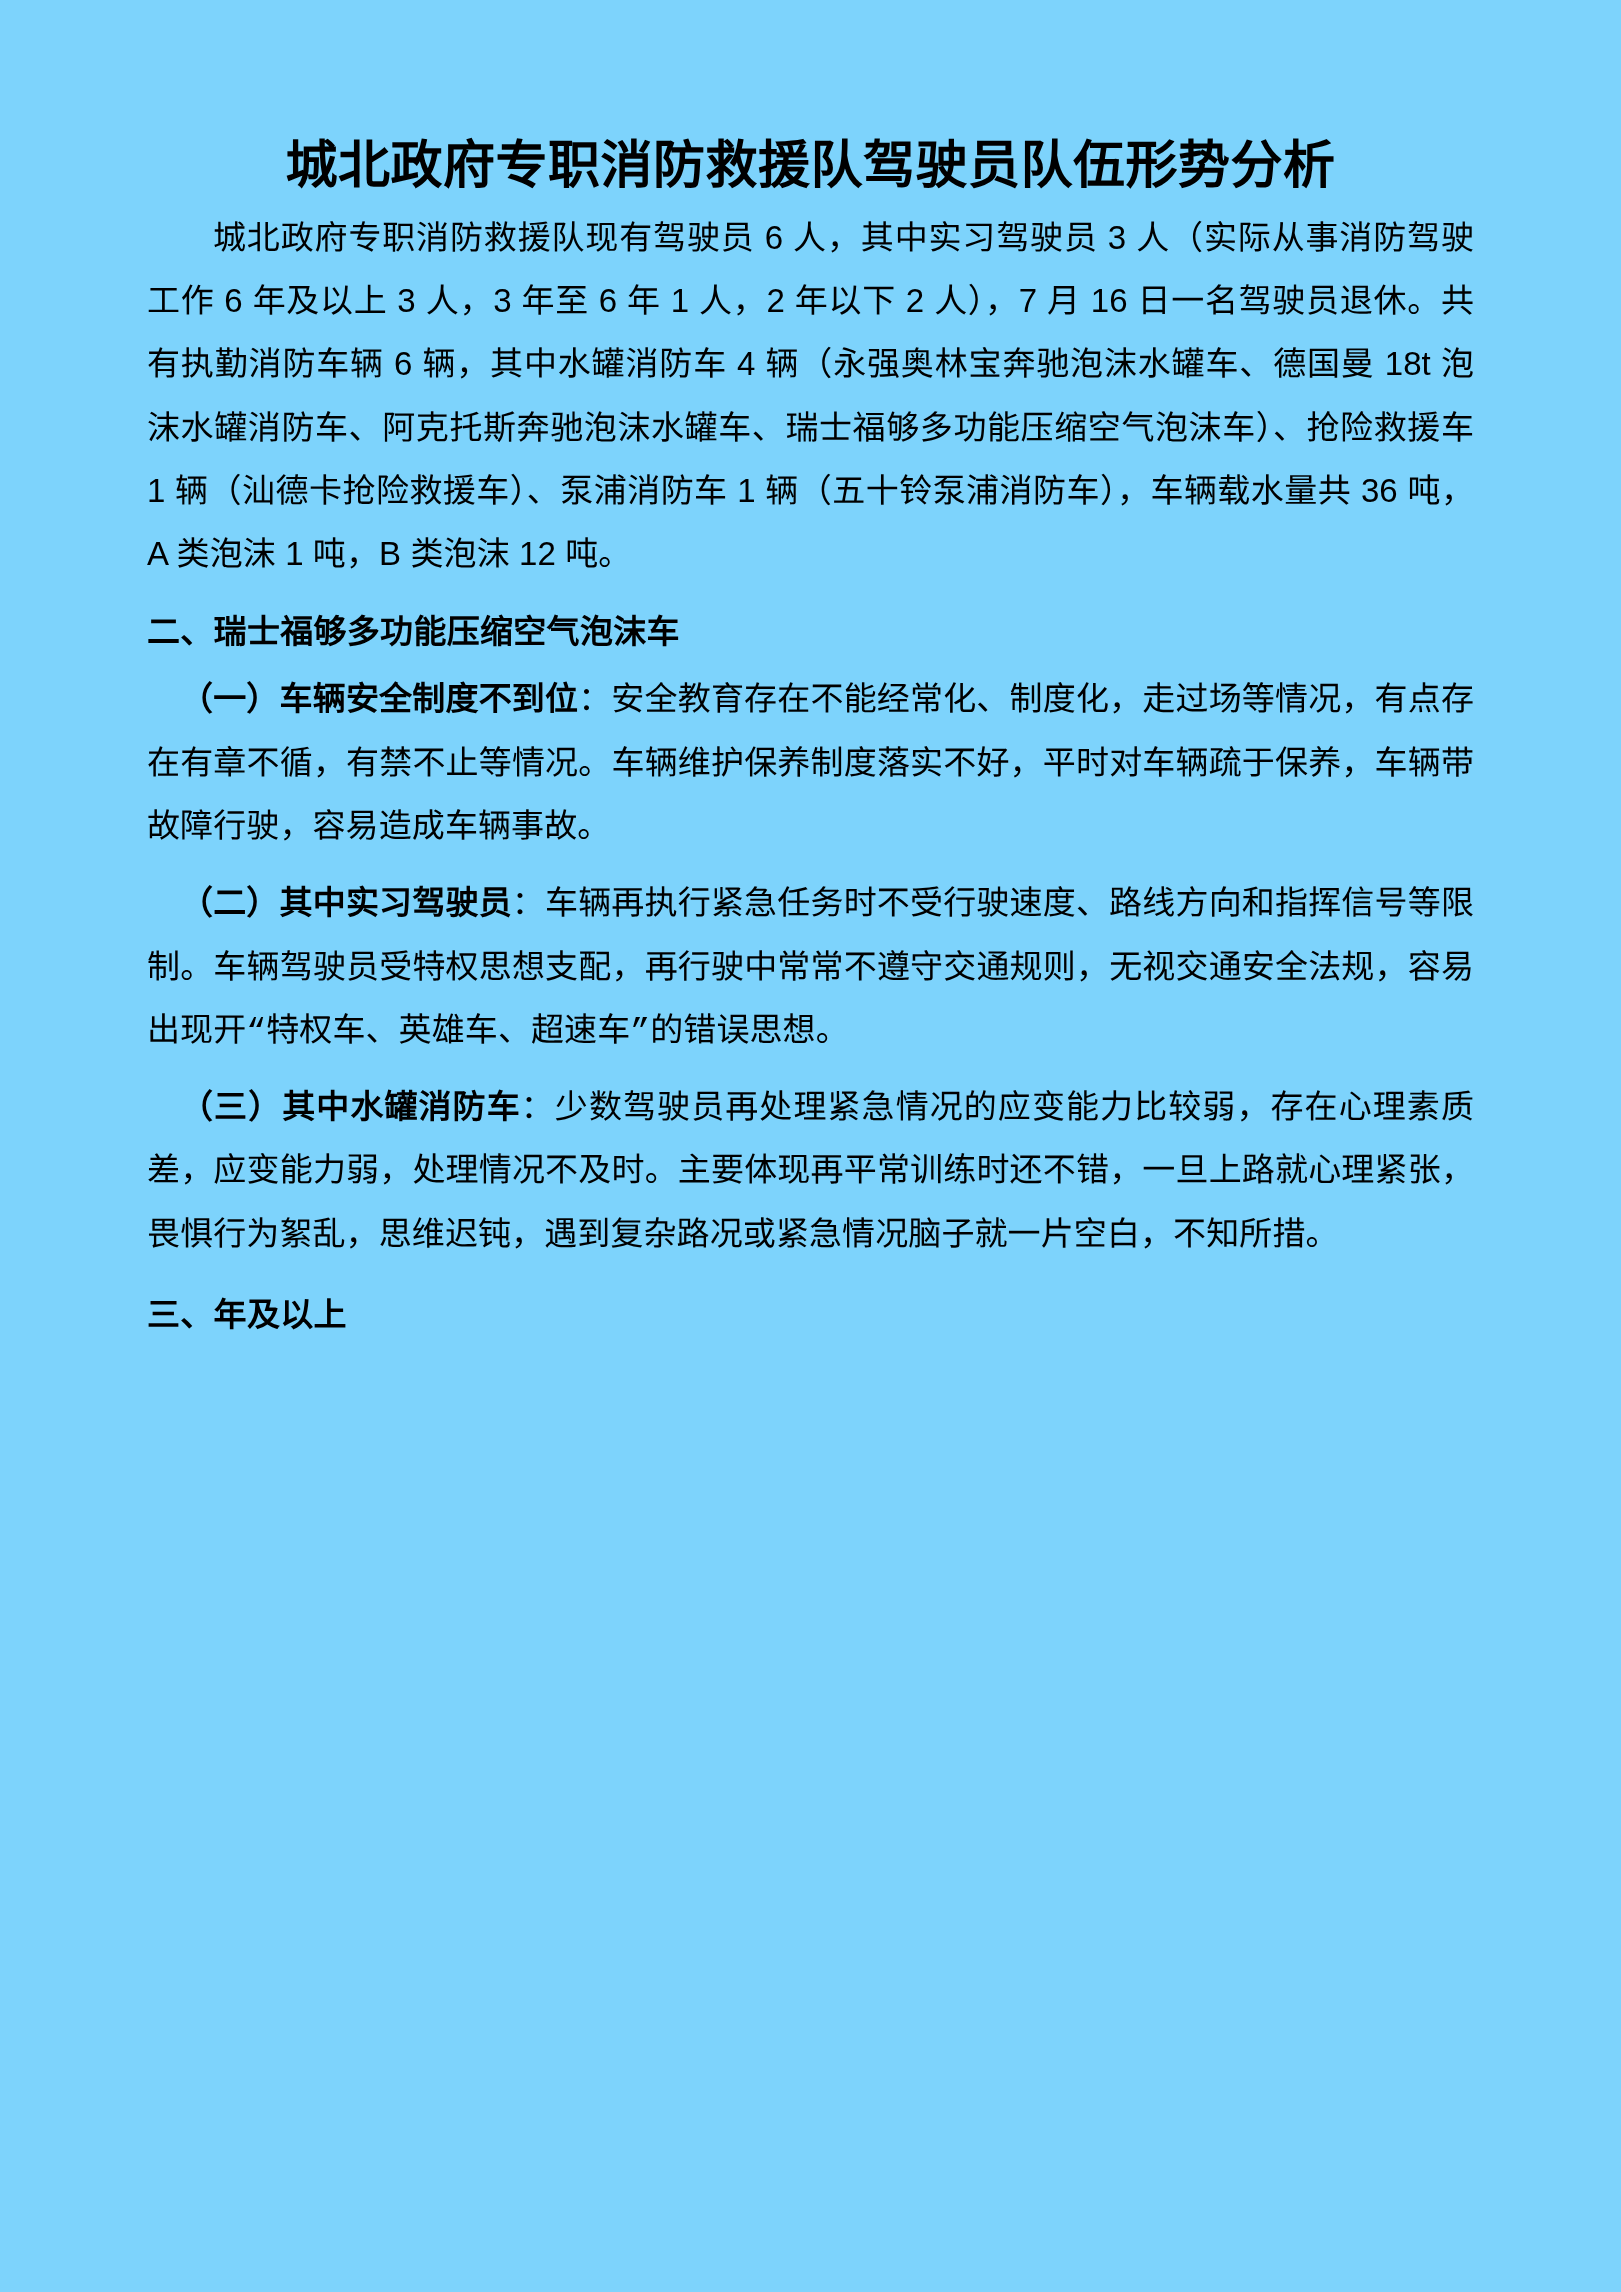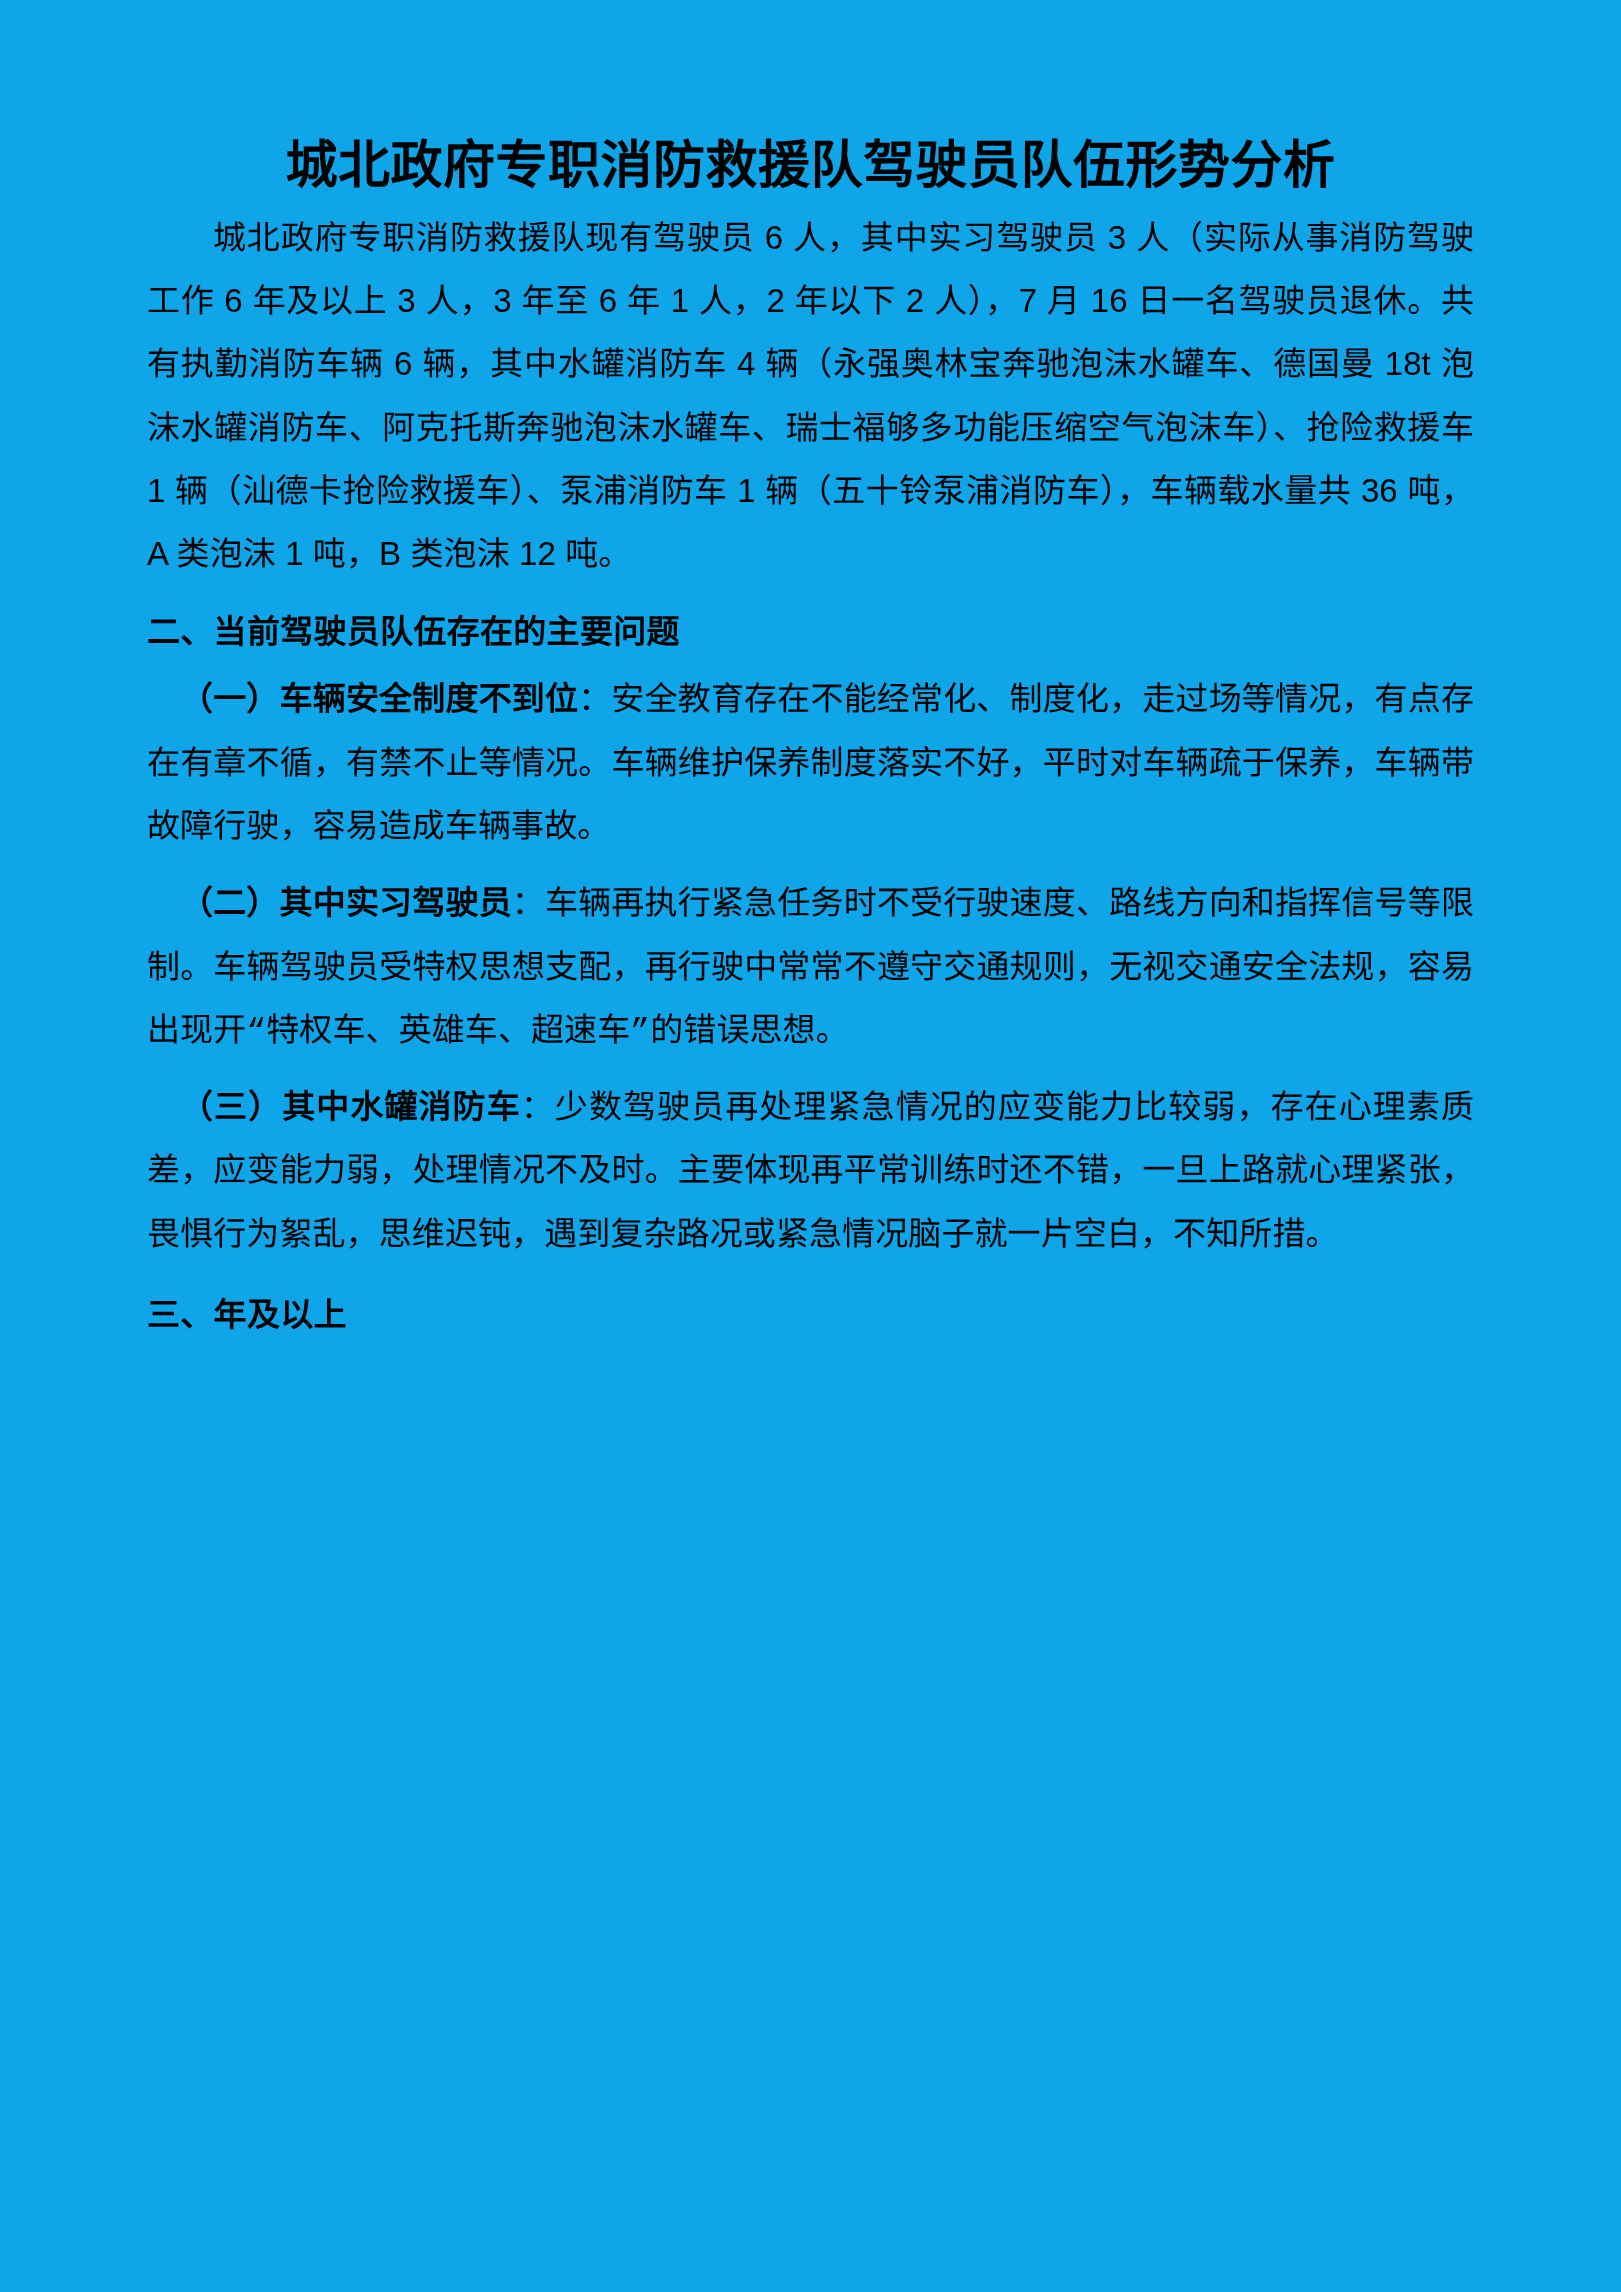--- a/index.html
+++ b/index.html
@@ -10,21 +10,21 @@
   }
   body {
     font-family: "Liberation Sans", "DejaVu Sans", sans-serif;
     color: #000000;
   }
   .page {
     position: relative;
     width: 1621px;
     height: 2293px;
     margin: 0 auto;
-    background: #0ea5e9;
+    background: #7dd3fc;
     box-sizing: border-box;
     padding: 94px 147px 8px 147px;
     overflow: hidden;
   }
   .doc-title {
     font-size: 52px;
     font-weight: 700;
     line-height: 1.32;
     letter-spacing: 0.5px;
     text-align: center;
@@ -67,21 +67,21 @@
 </head>
 <body>
 
 <div class="page">
 
   <h1 class="doc-title">城北政府专职消防救援队驾驶员队伍形势分析</h1>
 
 
   <p class="body-para indent">城北政府专职消防救援队现有驾驶员 6 人，其中实习驾驶员 3 人（实际从事消防驾驶工作 6 年及以上 3 人，3 年至 6 年 1 人，2 年以下 2 人），7 月 16 日一名驾驶员退休。共有执勤消防车辆 6 辆，其中水罐消防车 4 辆（永强奥林宝奔驰泡沫水罐车、德国曼 18t 泡沫水罐消防车、阿克托斯奔驰泡沫水罐车、瑞士福够多功能压缩空气泡沫车）、抢险救援车 1 辆（汕德卡抢险救援车）、泵浦消防车 1 辆（五十铃泵浦消防车），车辆载水量共 36 吨，A 类泡沫 1 吨，B 类泡沫 12 吨。</p>
 
-  <h2 class="section-heading">二、当前驾驶员队伍存在的主要问题</h2>
+  <h2 class="section-heading">二、瑞士福够多功能压缩空气泡沫车</h2>
 
   <p class="sub-para"><span class="sub-label">（一）车辆安全制度不到位</span><span>：安全教育存在不能经常化、制度化，走过场等情况，有点存在有章不循，有禁不止等情况。车辆维护保养制度落实不好，平时对车辆疏于保养，车辆带故障行驶，容易造成车辆事故。</span></p>
 
   <p class="sub-para"><span class="sub-label">（二）其中实习驾驶员</span><span>：车辆再执行紧急任务时不受行驶速度、路线方向和指挥信号等限制。车辆驾驶员受特权思想支配，再行驶中常常不遵守交通规则，无视交通安全法规，容易出现开“特权车、英雄车、超速车”的错误思想。</span></p>
 
   <p class="sub-para"><span class="sub-label">（三）其中水罐消防车</span><span>：少数驾驶员再处理紧急情况的应变能力比较弱，存在心理素质差，应变能力弱，处理情况不及时。主要体现再平常训练时还不错，一旦上路就心理紧张，畏惧行为絮乱，思维迟钝，遇到复杂路况或紧急情况脑子就一片空白，不知所措。</span></p>
 
   <h2 class="section-heading">三、年及以上</h2>
 
 

